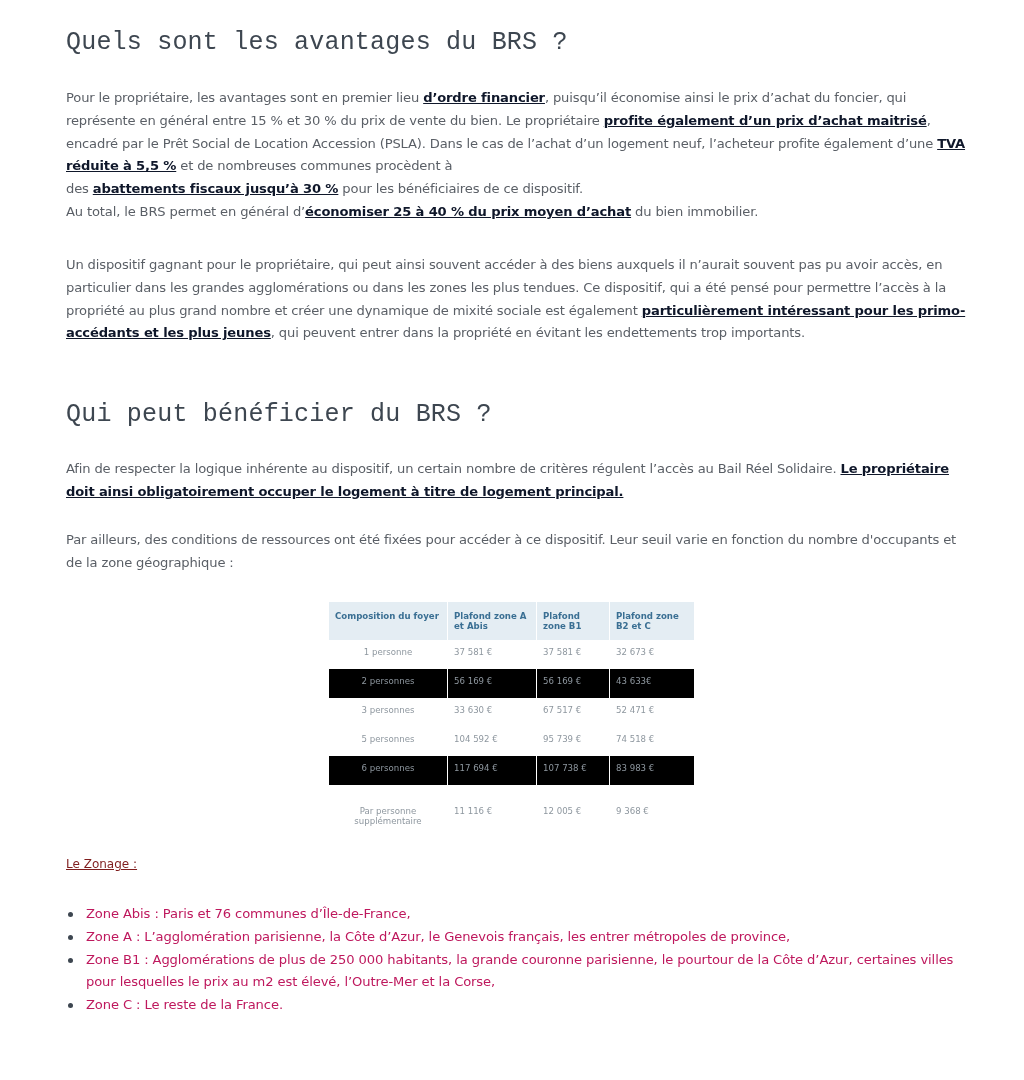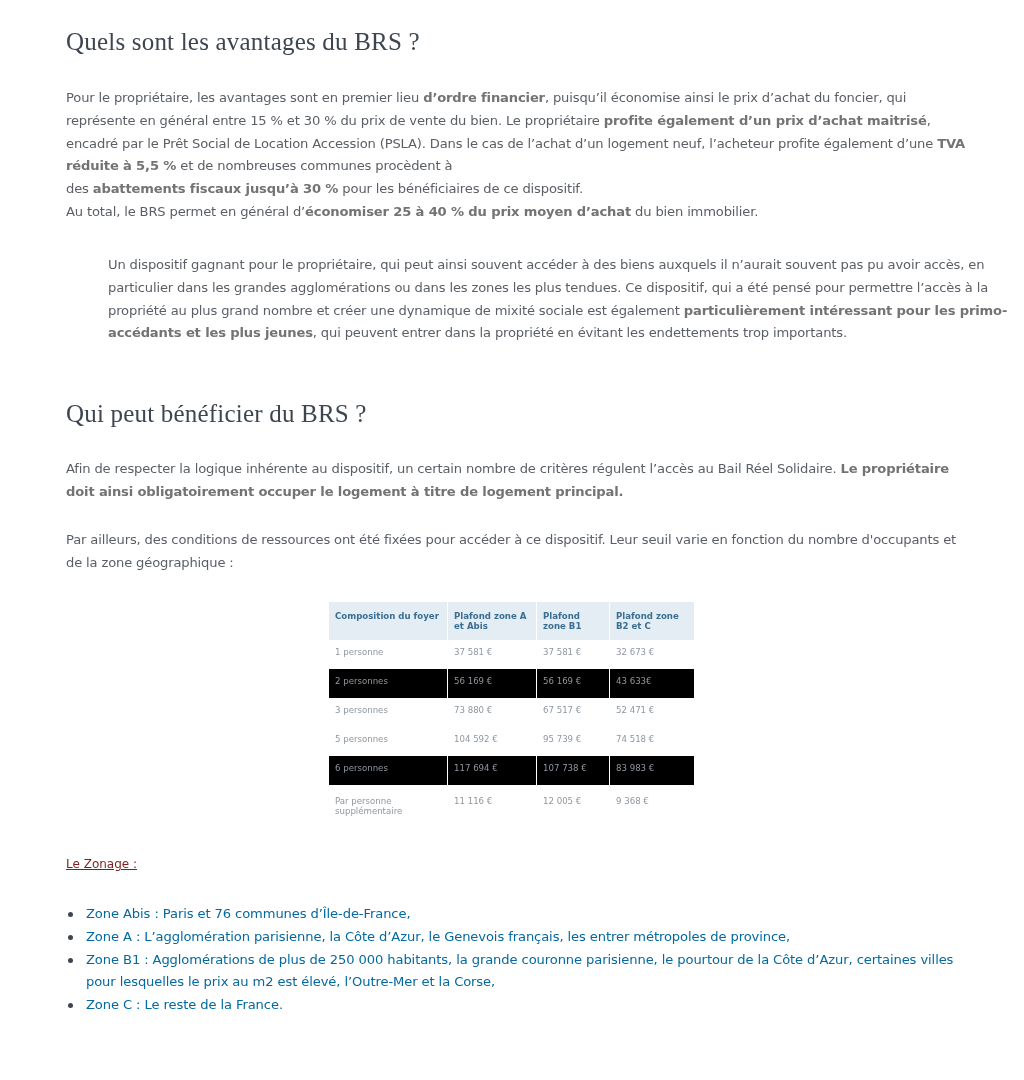--- a/index.html
+++ b/index.html
@@ -3,62 +3,62 @@
 <meta charset="utf-8">
 <style>
   html, body { margin: 0; padding: 0; background: #ffffff; }
   body {
     width: 1024px; height: 1080px; overflow: hidden;
     font-family: "DejaVu Sans", sans-serif;
     color: #4a4f57;
   }
   .page { position: relative; padding: 0 66px; }
   h2 {
-    font-family: Liberation Serif, serif;
+    font-family: Liberation Mono, monospace;
     font-weight: normal;
     color: #3d4650;
     font-size: 25px;
     letter-spacing: 0.2px;
     margin: 0;
   }
   #h-avantages { position: absolute; top: 28px; left: 66px; }
   #h-qui { position: absolute; top: 400px; left: 66px; }
   .para {
     position: absolute; left: 66px; width: 900px;
     font-size: 13.1px; line-height: 22.8px;
     letter-spacing: -0.15px;
     color: #5a5f66;
   }
-  .para b { color: #737373; font-weight: bold; }
+  .para b { color: #0f172a; font-weight: bold; text-decoration: underline; }
   #p1 { top: 87px; }
-  #p2 { top: 254px; margin-left: 42px; }
+  #p2 { top: 254px; }
   #p3 { top: 458px; }
   #p4 { top: 529px; }
 
   .tbl-wrap { position: absolute; left: 329px; top: 602px; width: 366px; }
   table { border-collapse: collapse; width: 366px; font-size: 8.6px; }
   th, td { text-align: left; vertical-align: top; padding: 0 6px; border-right: 1px solid #ffffff; margin-left: 16px; }
   thead tr { background: #e4edf3; height: 38px; }
   th { color: #3a6f93; font-weight: bold; line-height: 9.5px; padding-top: 10px; }
   tbody tr { height: 29px; }
   tbody tr.shade { background: #000000; }
   td { color: #8e979f; padding-top: 8px; line-height: 9.5px; }
-  td.c1 { width: 106px; }
+  td.c1 { width: 106px; text-align: center; }
   td.c2 { width: 76px; }
   td.c3 { width: 60px; }
-  tbody tr.last td { padding-top: 12px; }
+  tbody tr.last td { padding-top: 22px; }
 
   .zonage-label {
     position: absolute; left: 66px; top: 857px;
     font-size: 12px; color: #7f1d1d; text-decoration: underline;
   }
   ul.zones {
     position: absolute; left: 66px; top: 903px; width: 900px;
     margin: 0; padding: 0; list-style: none;
-    font-size: 13.1px; line-height: 22.8px; color: #0369a1;
+    font-size: 13.1px; line-height: 22.8px; color: #be185d;
     letter-spacing: -0.1px;
   }
   ul.zones li { position: relative; padding-left: 20px; }
   ul.zones li .bullet {
     position: absolute; left: 2px; top: 9px; width: 5px; height: 5px;
     border-radius: 50%; background: #3d4650;
   }
 </style>
 </head>
 <body>
@@ -90,21 +90,21 @@
             <td class="c4">32 673 €</td>
           </tr>
           <tr class="shade">
             <td class="c1">2 personnes</td>
             <td class="c2">56 169 €</td>
             <td class="c3">56 169 €</td>
             <td class="c4">43 633€</td>
           </tr>
           <tr>
             <td class="c1">3 personnes</td>
-            <td class="c2">73 880 €</td>
+            <td class="c2">33 630 €</td>
             <td class="c3">67 517 €</td>
             <td class="c4">52 471 €</td>
           </tr>
           <tr>
             <td class="c1">5 personnes</td>
             <td class="c2">104 592 €</td>
             <td class="c3">95 739 €</td>
             <td class="c4">74 518 €</td>
           </tr>
           <tr class="shade">

